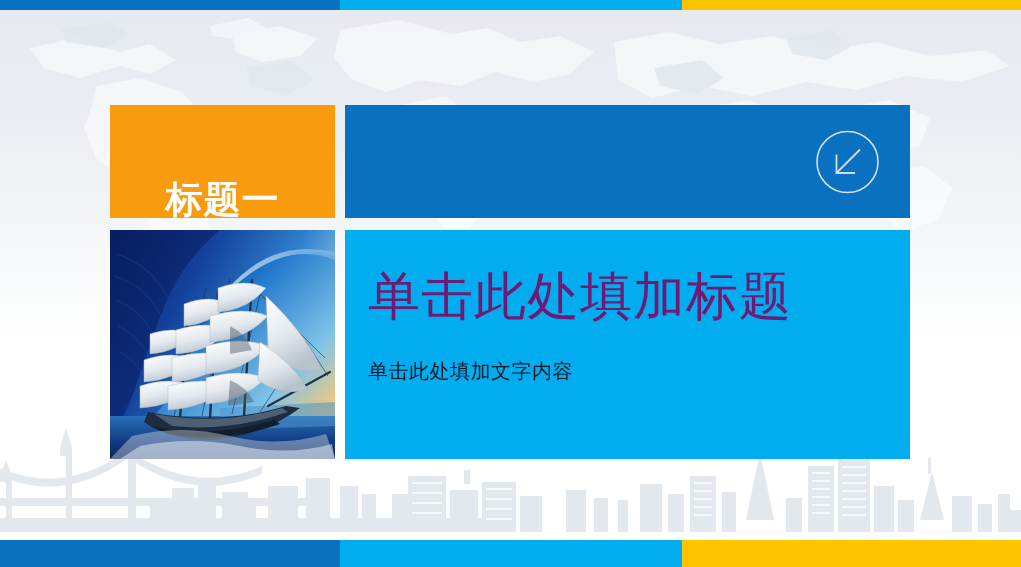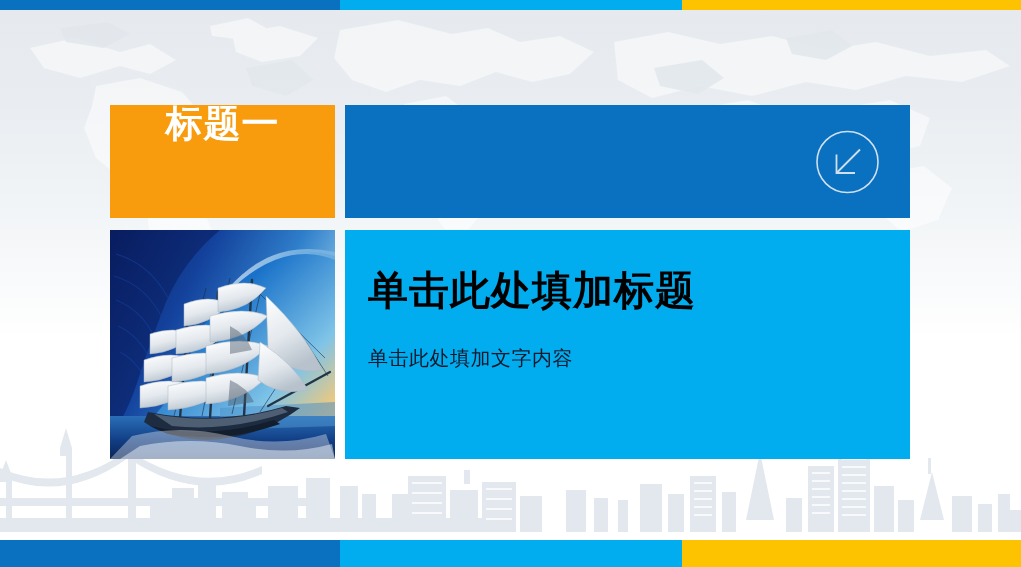--- a/index.html
+++ b/index.html
@@ -40,21 +40,21 @@
   .bar-top{ top:0; }
   .bar-bottom{ bottom:0; height:27px; }
   .bar .seg-a{ width:340px; background:#0A70C0; }
   .bar .seg-b{ width:342px; background:#02ADEF; }
   .bar .seg-c{ flex:1; background:#FDC300; }
 
   
   .title-box{
     position:absolute; left:110px; top:105px; width:225px; height:113px;
     background:#F89C0E;
-    display:flex; align-items:flex-start; justify-content:center;
+    display:flex; align-items:flex-end; justify-content:center;
   }
   .title-box .label{
     color:#ffffff; font-size:37px; font-weight:bold;
     letter-spacing:1px; line-height:1;
   }
 
   
   .header-bar{
     position:absolute; left:345px; top:105px; width:565px; height:113px;
     background:#0A70C0;
@@ -72,21 +72,21 @@
   }
   .photo svg{ display:block; width:100%; height:100%; }
 
   
   .content-box{
     position:absolute; left:345px; top:230px; width:565px; height:229px;
     background:#02ADEF;
     padding:38px 0 0 23px;
   }
   .content-title{
-    color:#000000; font-size:40px; font-weight:bold;
+    color:#701a75; font-size:52px; font-weight:normal;
     letter-spacing:1px; line-height:1.1;
   }
   .content-sub{
     color:#0f172a; font-size:20px; font-weight:normal;
     letter-spacing:.5px; margin-top:33px;
   }
 </style>
 </head>
 <body>
 

